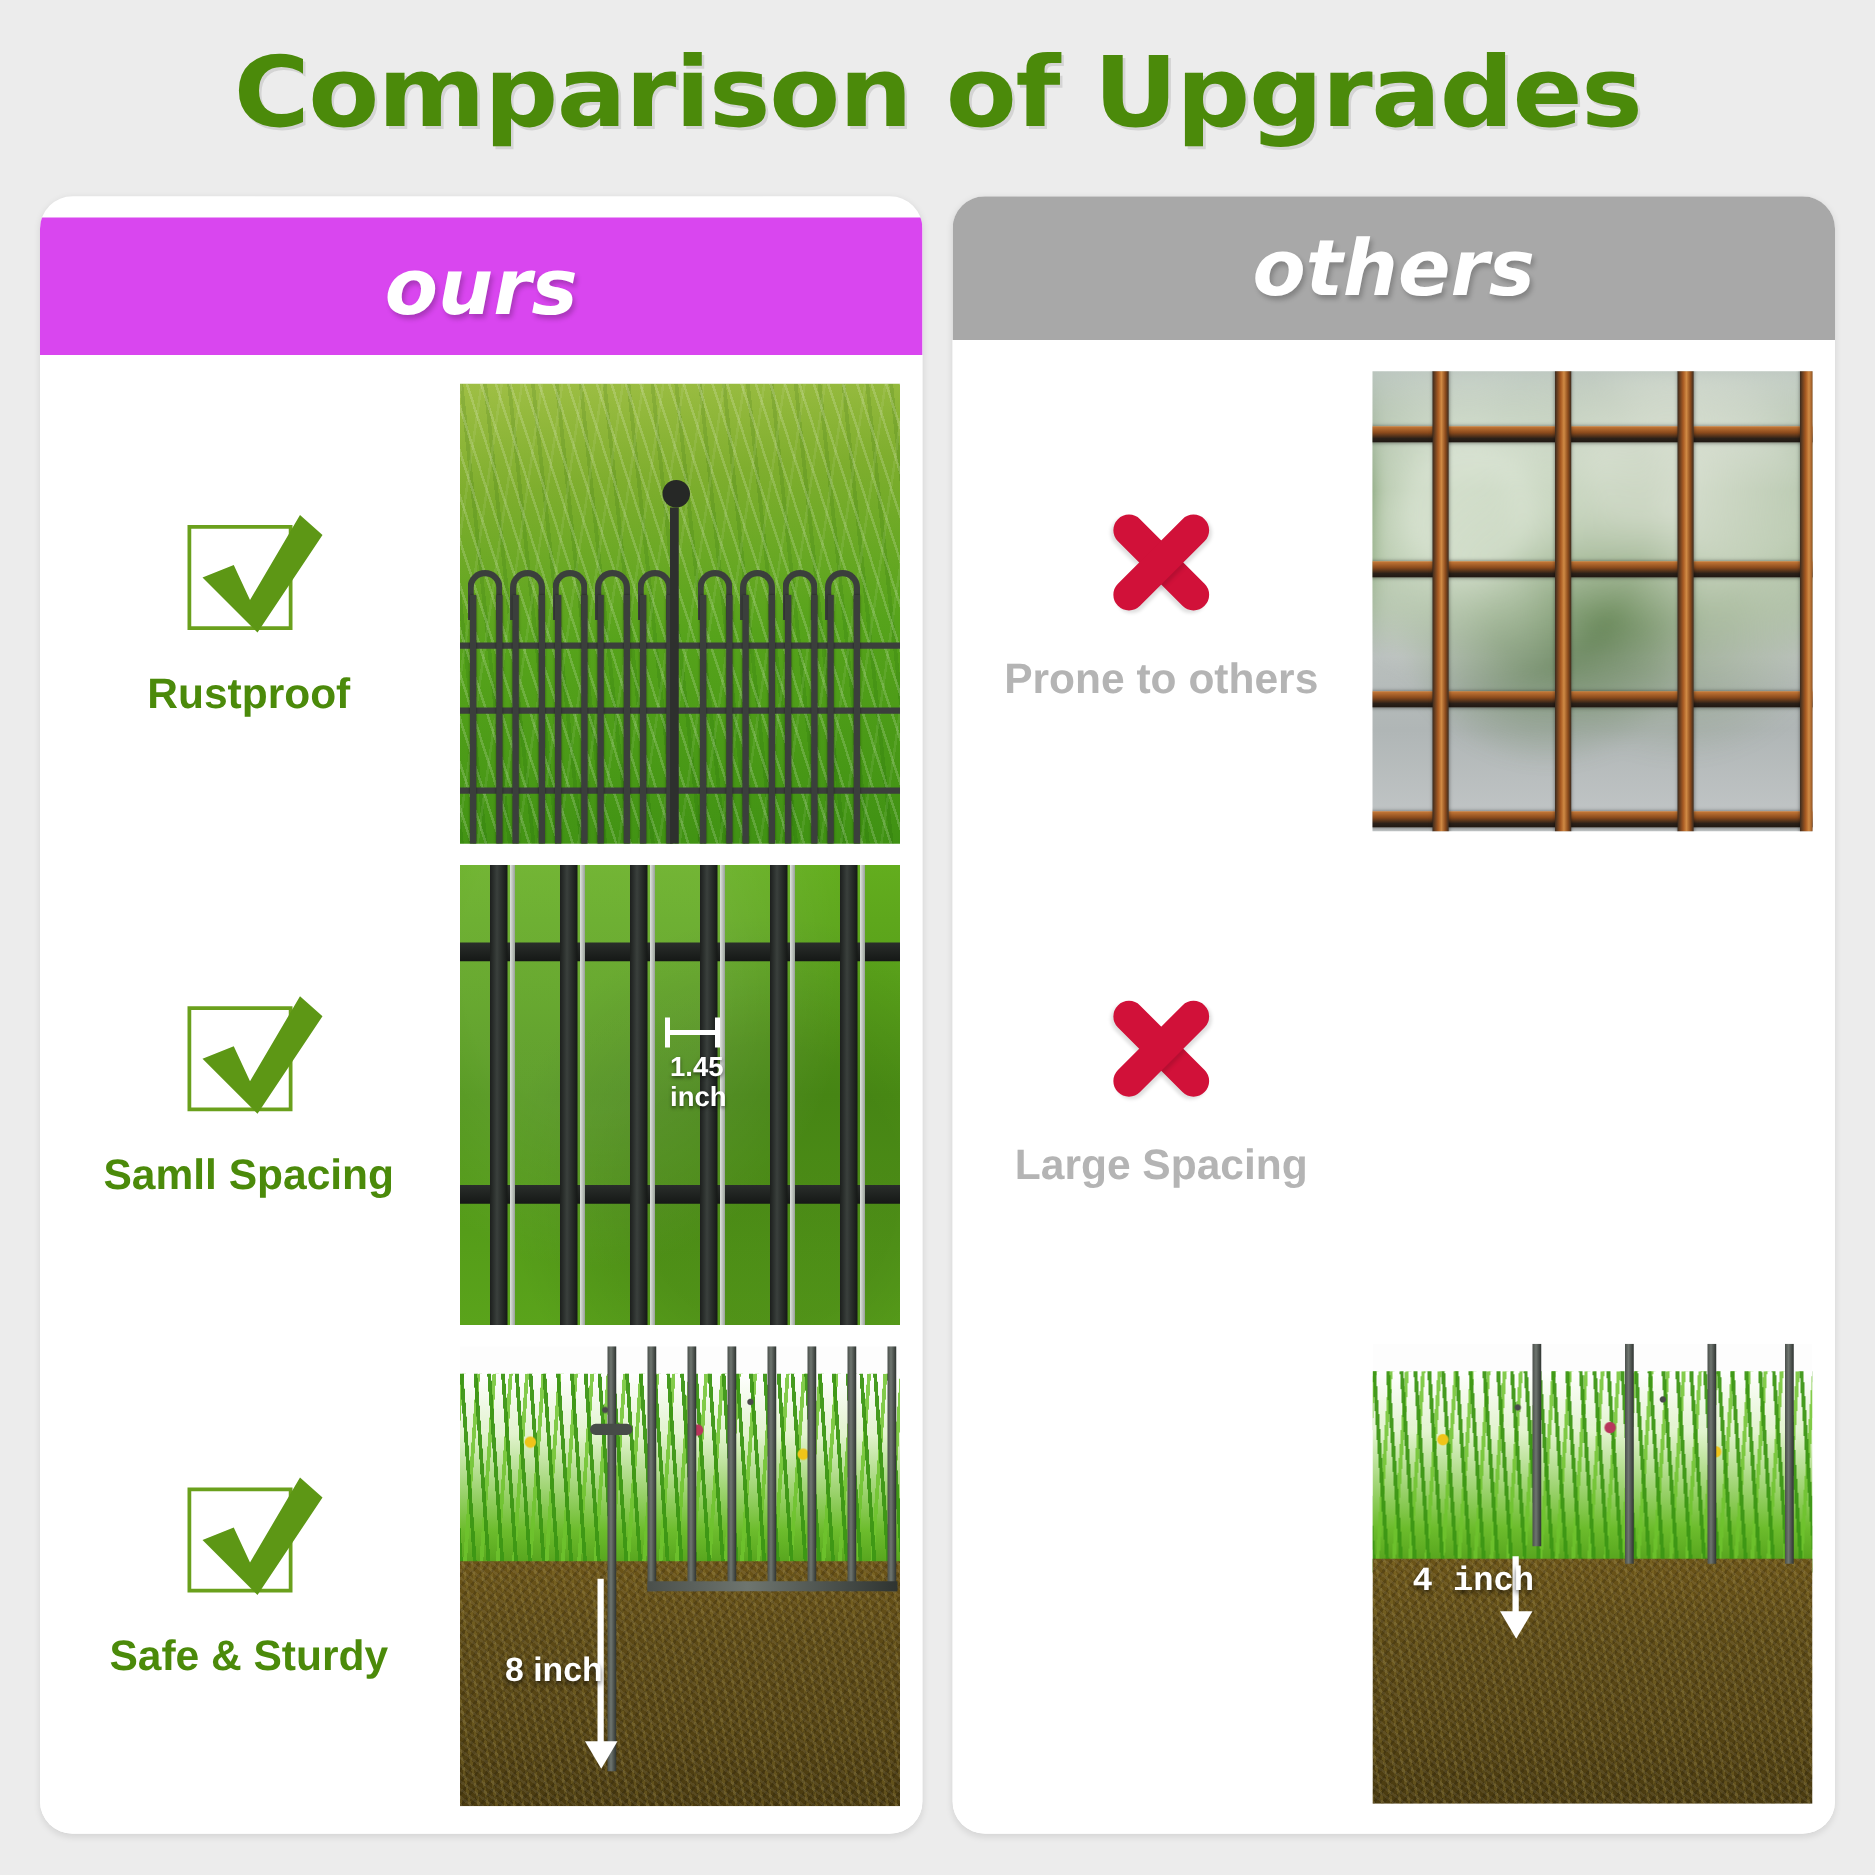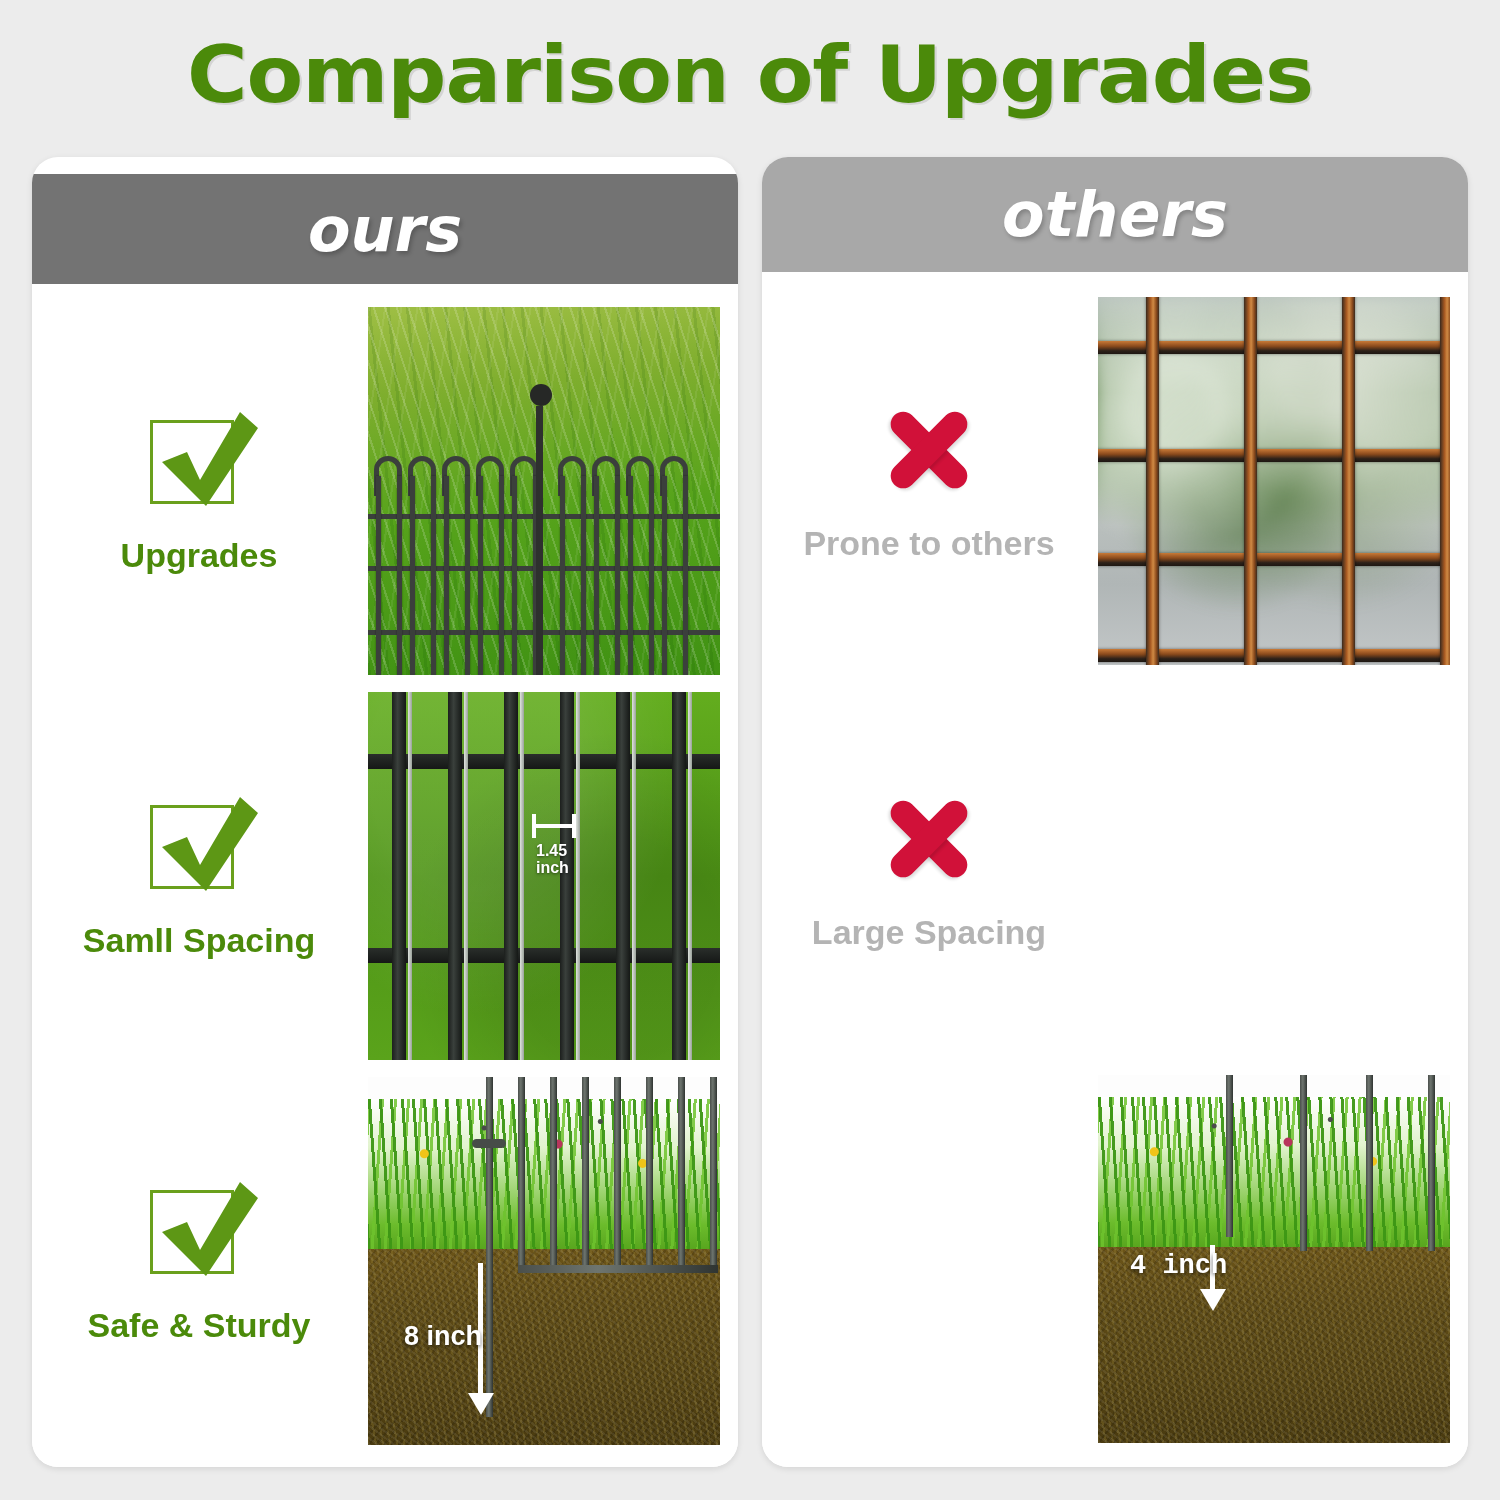--- a/index.html
+++ b/index.html
@@ -54,21 +54,21 @@
     align-items: center;
     justify-content: center;
     color: #ffffff;
     font-weight: 700;
     font-style: italic;
     font-size: 62px;
     letter-spacing: 0px;
     text-shadow: 2px 3px 4px rgba(0,0,0,0.22);
     font-family: "DejaVu Sans", sans-serif;
   }
-  .col-header.ours   { background: #737373; margin-top: 17px; }
+  .col-header.ours   { background: #d946ef; margin-top: 17px; }
   .col-header.others { background: #a8a8a8; }
 
   .col-body {
     flex: 1;
     background: #ffffff;
     display: flex;
     flex-direction: column;
     justify-content: space-around;
     padding: 14px 0;
   }
@@ -263,21 +263,21 @@
   }
   .dim-h .cap {
     position: absolute; top: 0; width: 4px; height: 24px; background: #fff;
   }
   .dim-h .cap.l { left: 0; }
   .dim-h .cap.r { right: 0; }
   .dim-label {
     position: absolute;
     color: #fff;
     font-weight: 700;
-    font-size: 16px;
+    font-size: 22px;
     line-height: 1.12;
     text-shadow: 0 1px 3px rgba(0,0,0,.55);
     white-space: pre-line;
     font-family: "Liberation Sans", sans-serif;
   }
   .arrow-down {
     position: absolute; width: 5px; background: #fff;
   }
   .arrow-down::after {
     content: "";
@@ -307,21 +307,21 @@
     <div class="col-body">
 
       <div class="feature-row">
         <div class="feature-label-cell">
           <div class="check-icon">
             <div class="box"></div>
             <svg width="118" height="108" viewBox="0 0 118 108">
               <path d="M22 56 L47 46 L60 74 L100 6 L118 22 L66 100 Z" fill="#5d9715"></path>
             </svg>
           </div>
-          <div class="feature-text pos">Upgrades</div>
+          <div class="feature-text pos">Rustproof</div>
         </div>
         <div class="photo rainfence">
           <div class="blades"></div>
           <div class="rain"></div>
           <div class="fencewrap">
             <div class="hbar" style="top:60px"></div>
             <div class="hbar" style="top:112px"></div>
             <div class="hbar" style="top:176px"></div>
 
             <div class="loop" style="left:6px"></div>

